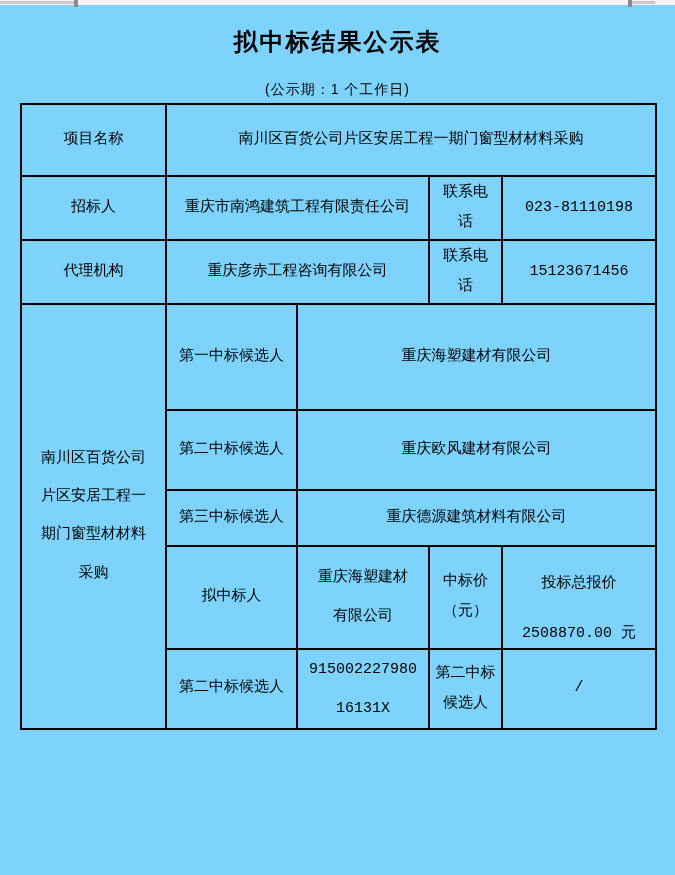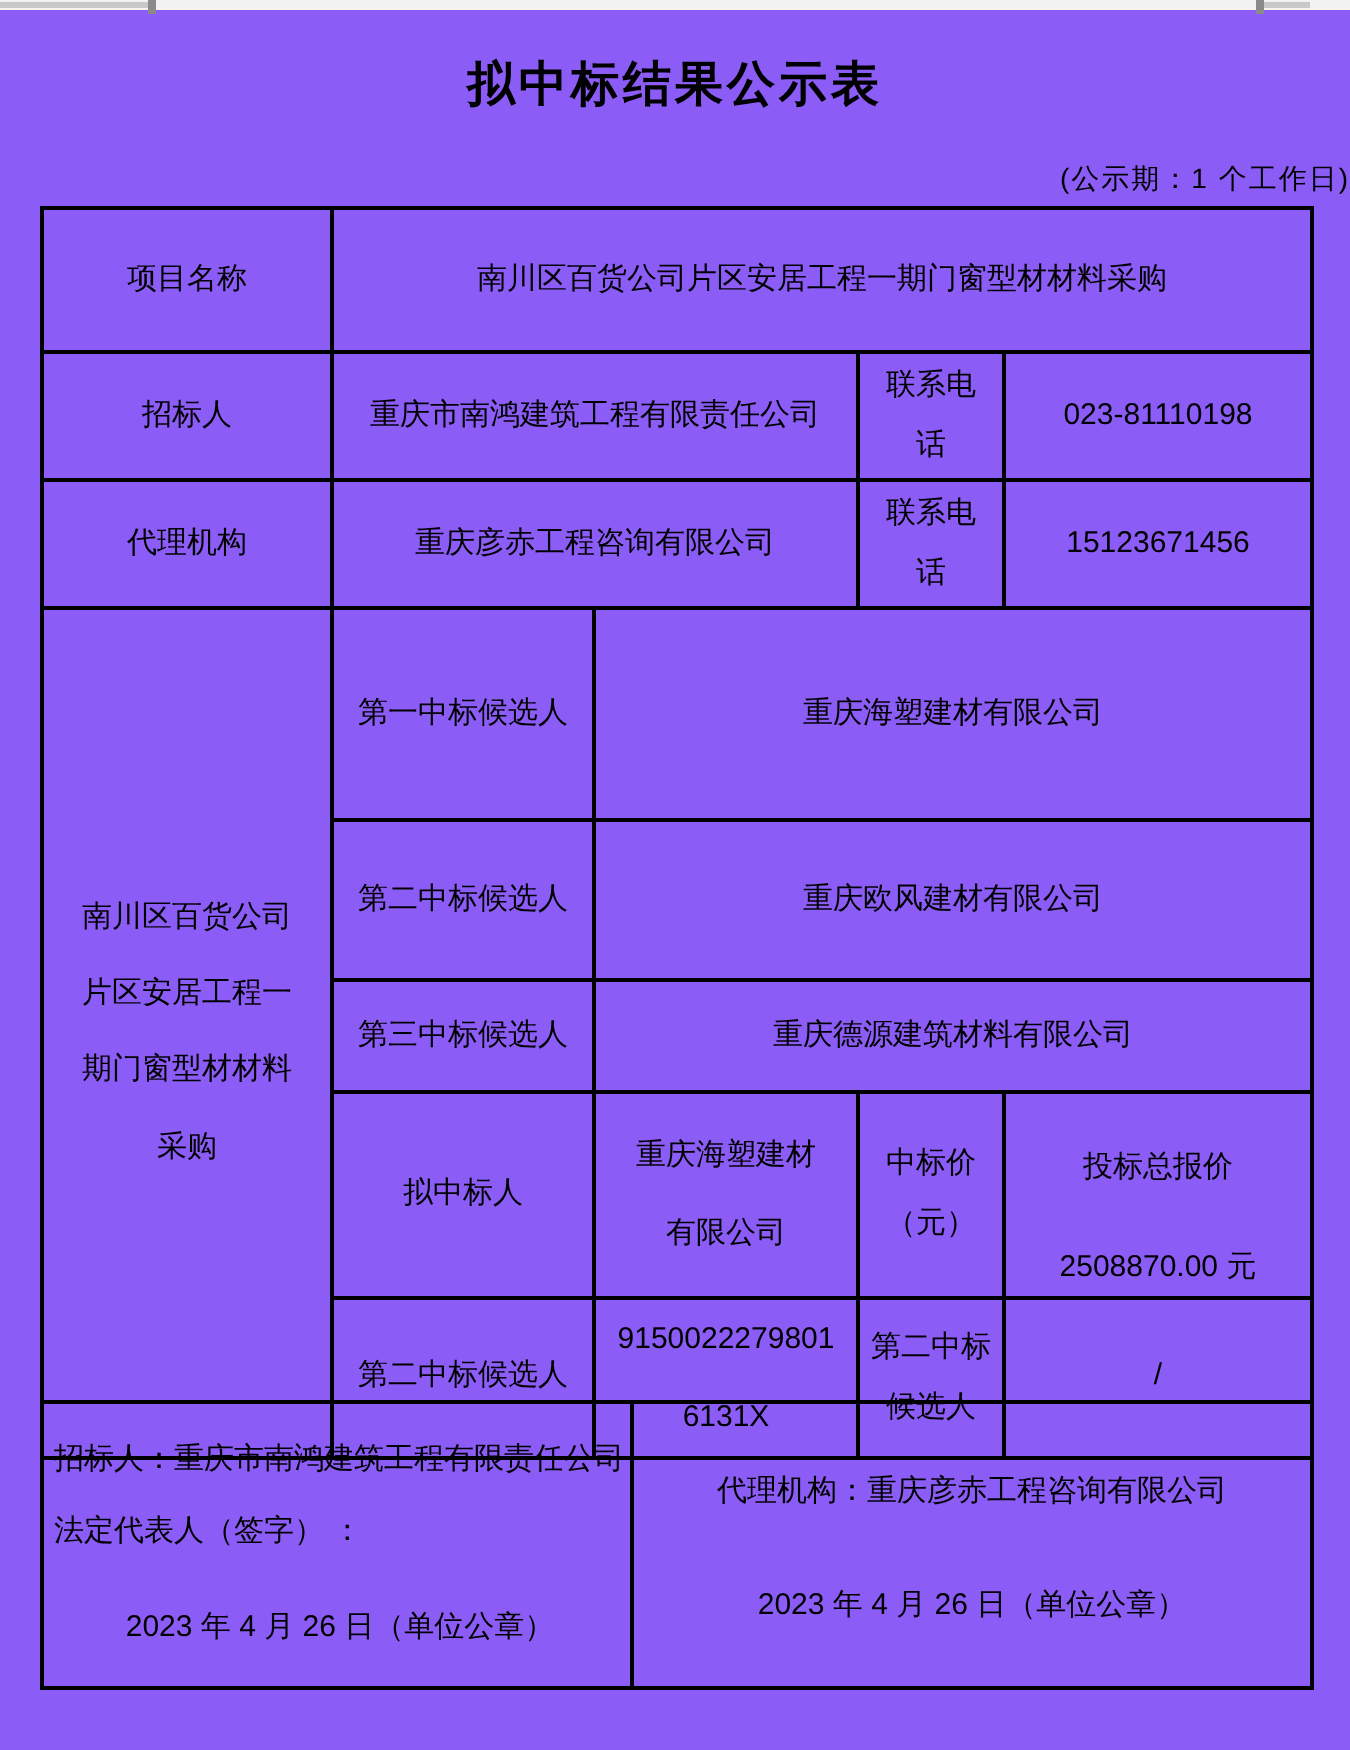--- a/index.html
+++ b/index.html
@@ -4,46 +4,47 @@
 <style>
   * { margin: 0; padding: 0; box-sizing: border-box; }
   html, body { background: #ffffff; }
   body {
     width: 675px; height: 875px;
     font-family: "Liberation Sans", sans-serif;
     color: #000000;
     position: relative;
     overflow: hidden;
   }
-  .doc { position: absolute; inset: 0; background: #8b5cf6; }
+  .doc { position: absolute; inset: 0; background: #7dd3fc; }
 
   
   .edge-strip { position: absolute; top: 0; left: 0; width: 675px; height: 5px; background: #f2f2f2; }
   .edge-seg { position: absolute; top: 1px; height: 3px; background: #c9c9c9; }
   .edge-seg.left { left: 0; width: 76px; }
   .edge-seg.right { left: 629px; width: 26px; }
   .edge-tick { position: absolute; top: 0; width: 4px; height: 7px; background: #8a8a8a; }
   .edge-tick.left { left: 74px; }
   .edge-tick.right { left: 628px; }
 
   .title {
     position: absolute; top: 26px; left: 0; width: 675px;
     text-align: center; font-size: 24px; font-weight: 700; letter-spacing: 2px;
   }
   .subtitle {
     position: absolute; top: 81px; left: 0; width: 675px;
-    text-align: right; font-size: 14px; font-weight: 400; letter-spacing: 1px;
+    text-align: center; font-size: 14px; font-weight: 400; letter-spacing: 1px;
   }
 
   table { border-collapse: collapse; table-layout: fixed; }
   td {
     border: 2px solid #000000;
     text-align: center; vertical-align: middle;
     font-size: 15px; line-height: 1.9;
     overflow: hidden;
+    font-family: Liberation Mono, monospace;
   }
 
   .main { position: absolute; left: 20px; top: 103px; width: 635px; }
   .r1 td { height: 72px; }
   .r2 td { height: 64px; }
   .r3 td { height: 64px; }
   .r4 td { height: 106px; }
   .r5 td { height: 80px; }
   .r6 td { height: 56px; }
   .r7 td { height: 82px; }
@@ -132,33 +133,14 @@
       </tr>
       <tr class="r8">
         <td>第二中标候选人</td>
         <td class="cell-code">91500222798016131X</td>
         <td><span class="narrow4">第二中标候选人</span></td>
         <td>/</td>
       </tr>
     </tbody>
   </table>
 
-  <table class="footer">
-    <colgroup>
-      <col style="width:295px">
-        <col style="width:340px">
-    </colgroup>
-    <tbody>
-      <tr>
-        <td class="f-left">
-          <div class="sig-line">招标人：重庆市南鸿建筑工程有限责任公司</div>
-          <div class="sig-line">法定代表人（签字） ：</div>
-          <div class="f-date">2023 年 4 月 26 日（单位公章）</div>
-        </td>
-        <td class="f-right">
-          <div>代理机构：重庆彦赤工程咨询有限公司</div>
-          <div class="f-date">2023  年 4 月 26 日（单位公章）</div>
-        </td>
-      </tr>
-    </tbody>
-  </table>
 
 </div>
 
 </body></html>

